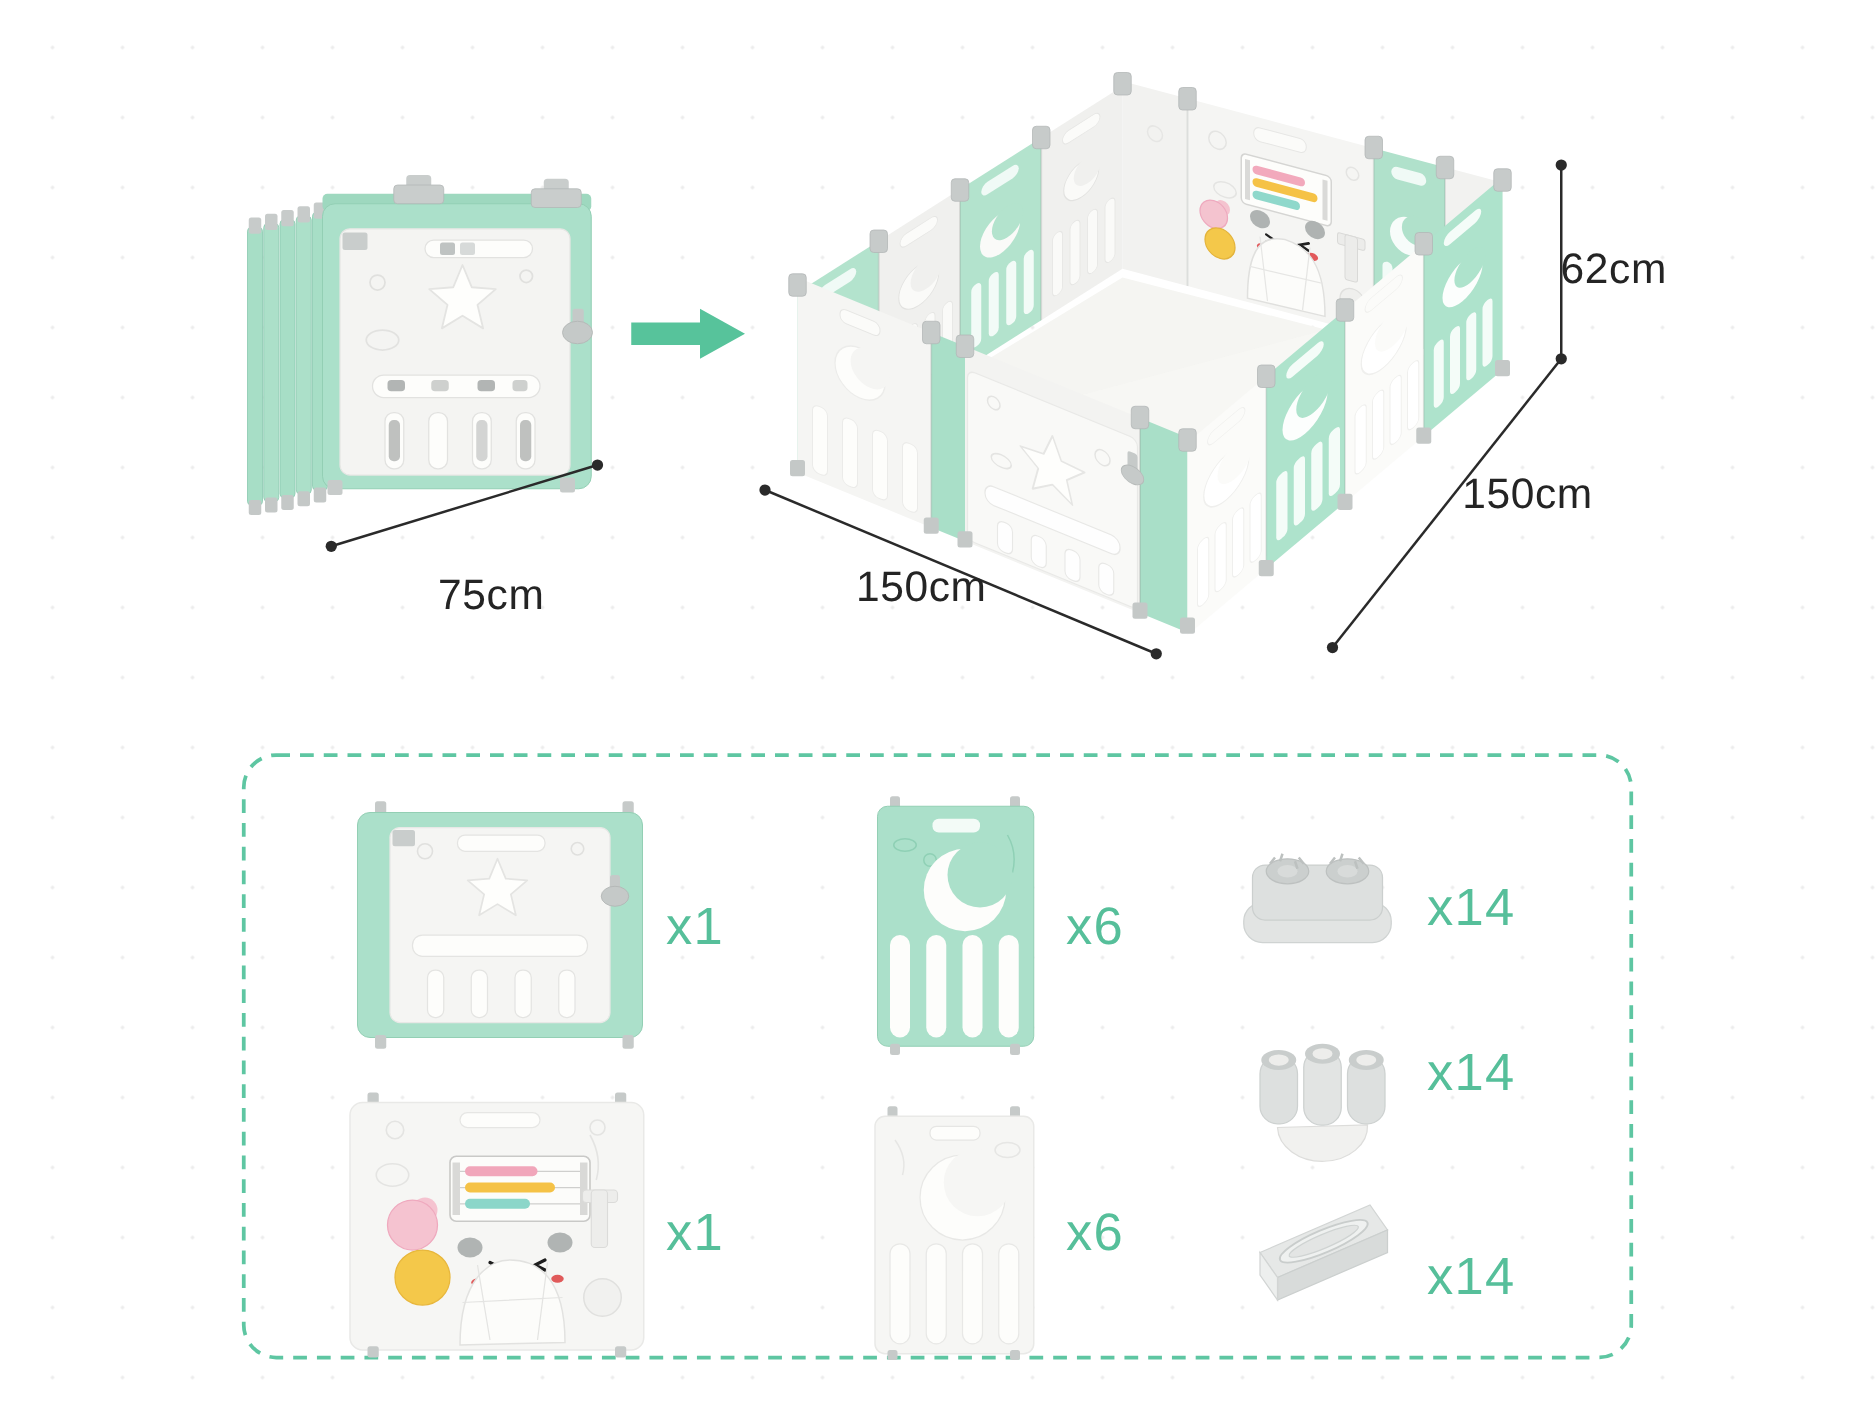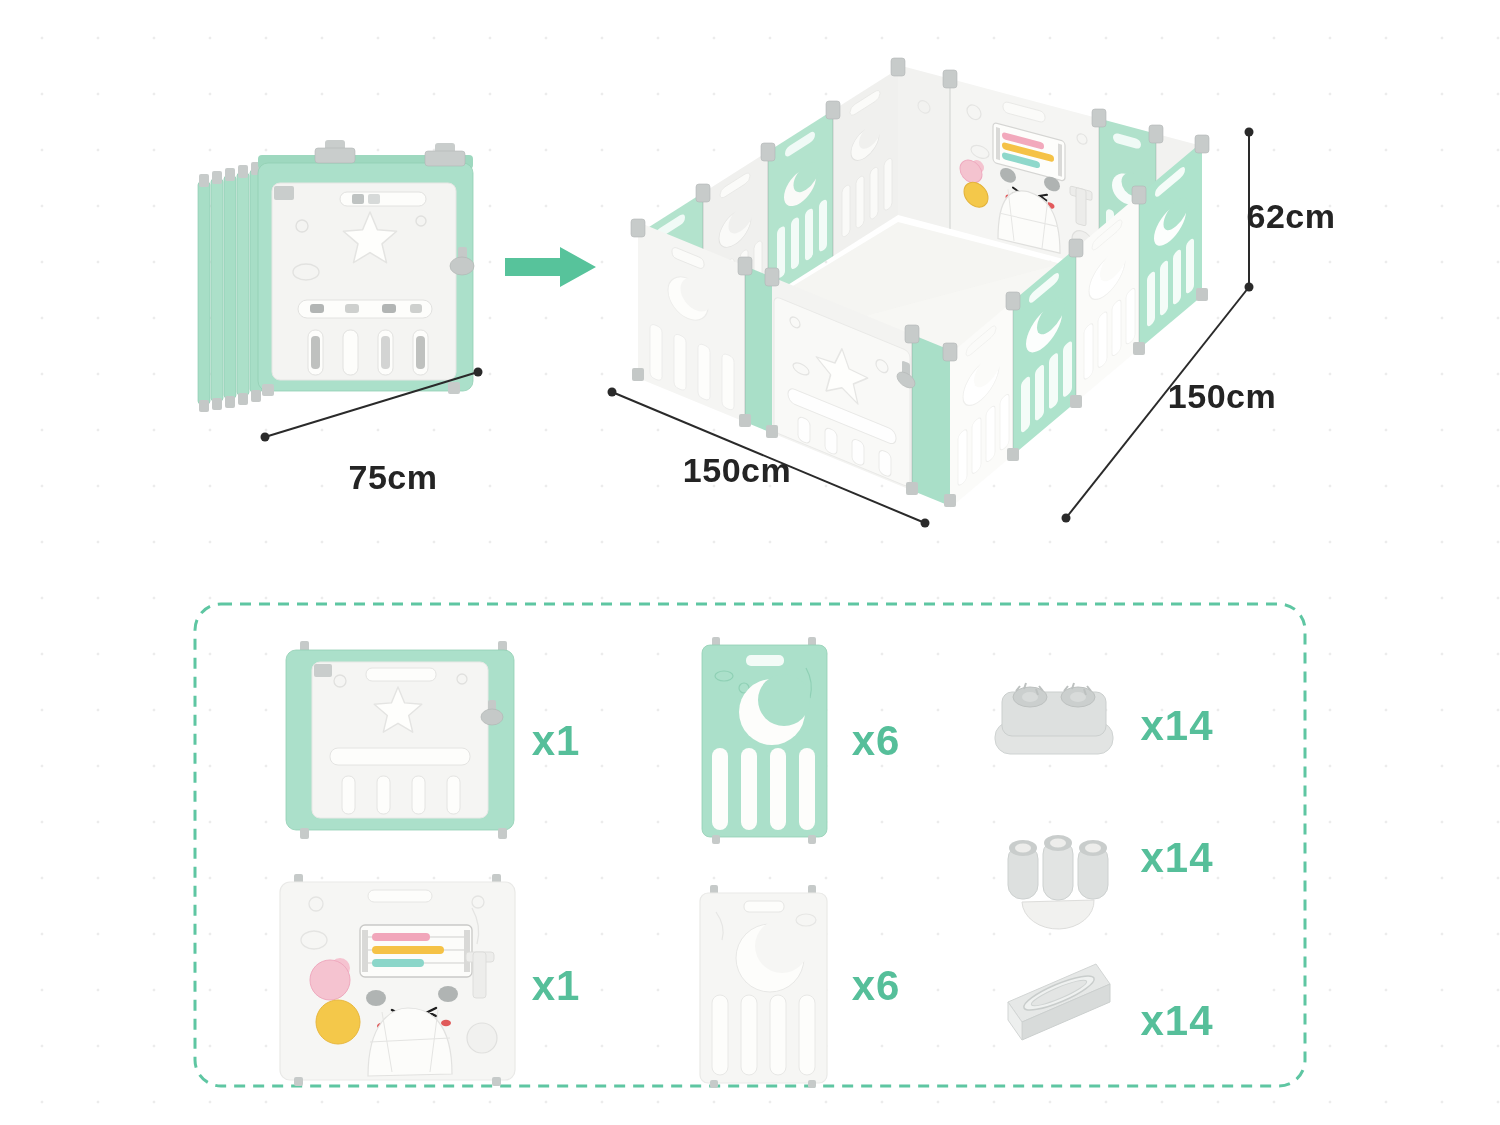--- a/index.html
+++ b/index.html
@@ -5,25 +5,25 @@
   html,body{margin:0;padding:0;}
   body{font-family:"Liberation Sans",sans-serif;}
   .page{
     position:relative;width:1500px;height:1125px;overflow:hidden;background:#ffffff;
     background-image:radial-gradient(circle,#ececec 1.1px,transparent 1.7px);
     background-size:56px 56px;background-position:14px 10px;
   }
   .art{position:absolute;left:0;top:0;}
   .dim-label{
     position:absolute;transform:translate(-50%,-50%);
-    font-size:34px;font-weight:700;color:#242424;letter-spacing:.5px;white-space:nowrap;
+    font-size:34px;font-weight:400;color:#242424;letter-spacing:.5px;white-space:nowrap;
   }
   .qty-label{
     position:absolute;transform:translate(-50%,-50%);
-    font-size:42px;font-weight:700;color:#56BF9A;letter-spacing:1px;white-space:nowrap;
+    font-size:42px;font-weight:400;color:#56BF9A;letter-spacing:1px;white-space:nowrap;
   }
 </style>
 </head>
 <body>
 
 <div class="page">
 
 <svg class="art" width="1500" height="1125" viewBox="0 0 1500 1125">
 
   <g>

